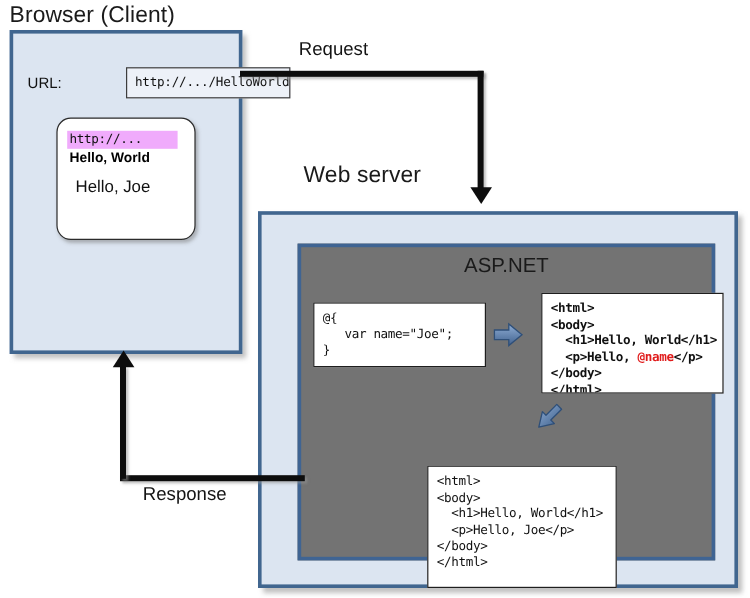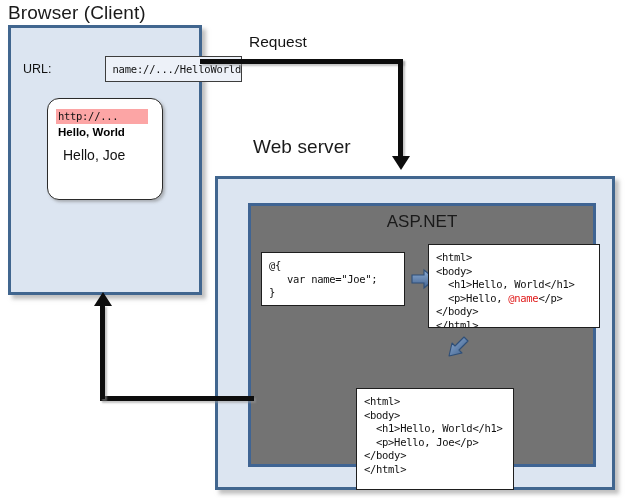--- a/index.html
+++ b/index.html
@@ -96,21 +96,21 @@
     left: 36px; top: 70px; width: 116px; height: 102px;
     background: #ffffff;
     border: 1.5px solid #2b2b2b;
     border-radius: 12px;
     box-shadow: 2px 2px 3px rgba(120,120,120,0.5);
     overflow: hidden;
   }
   #page-url-bar {
     position: absolute;
     left: 8px; top: 10px; width: 92px; height: 15px;
-    background: #fca5a5;
+    background: #f0abfc;
     font-family: "DejaVu Sans Mono", monospace;
     font-size: 10.5px;
     color: #111;
     line-height: 15px;
     padding-left: 2px;
     letter-spacing: -0.3px;
     box-sizing: border-box;
   }
   #page-heading {
     position: absolute;
@@ -138,21 +138,21 @@
     color: #101010;
     padding: 6px 7px;
     white-space: pre;
     letter-spacing: -0.3px;
     overflow: hidden;
   }
   #razor-box {
     left: 10px; top: 46px; width: 144px; height: 54px;
   }
   #html-box-top {
-    left: 177px; top: 38px; width: 172px; height: 84px;
+    left: 200px; top: 38px; width: 152px; height: 84px; font-weight: bold;
   }
   #html-box-bottom {
     left: 105px; top: 182px; width: 158px; height: 102px;
   }
   .tok-red { color: #e01b1b; }
 
   
   .blue-arrow { position: absolute; }
 
   
@@ -183,21 +183,21 @@
 <body>
 
 <div class="stage">
 
   <div class="abs caption" style="left:8px; top:2px;">Browser (Client)</div>
 
   <div class="abs panel" id="browser-panel">
 
     <div class="abs" id="url-row">
       <span id="url-label">URL:</span>
-      <span id="url-field">name://.../HelloWorld</span>
+      <span id="url-field">http://.../HelloWorld</span>
     </div>
 
     <div class="abs" id="page-card">
       <div id="page-url-bar">http://...</div>
       <div id="page-heading">Hello, World</div>
       <div id="page-paragraph">Hello, Joe</div>
     </div>
   </div>
 
   <div class="abs caption" style="left:253px; top:136px;">Web server</div>
@@ -250,14 +250,15 @@
   </div>
 
   <div class="black-line" style="left:200px; top:59px; width:203px; height:5px;"></div>
   <div class="black-line" style="left:398px; top:59px; width:5px; height:99px;"></div>
   <div class="arrowhead arrow-down" style="left:391.5px; top:156px;"></div>
   <div class="arrow-label" style="left:249px; top:33px;">Request</div>
 
   <div class="black-line" style="left:100px; top:396px; width:154px; height:5px;"></div>
   <div class="black-line" style="left:100px; top:305px; width:5px; height:94px;"></div>
   <div class="arrowhead arrow-up" style="left:93.5px; top:292px;"></div>
+  <div class="arrow-label" style="left:119px; top:404px;">Response</div>
 
 </div>
 
 </body></html>

